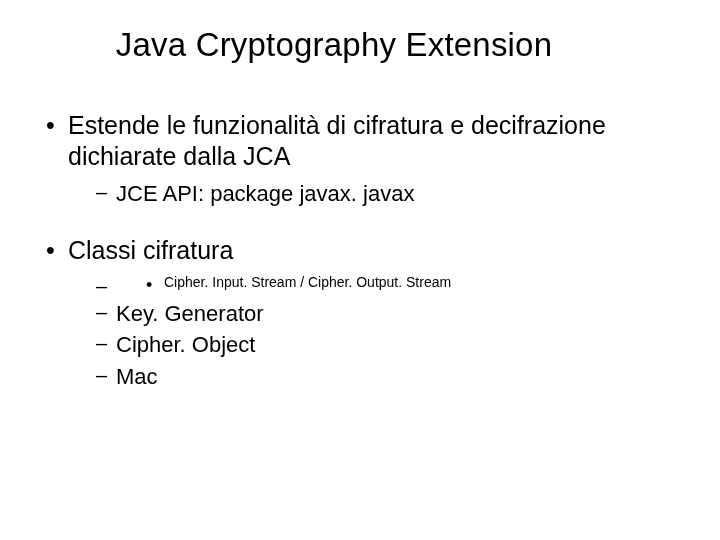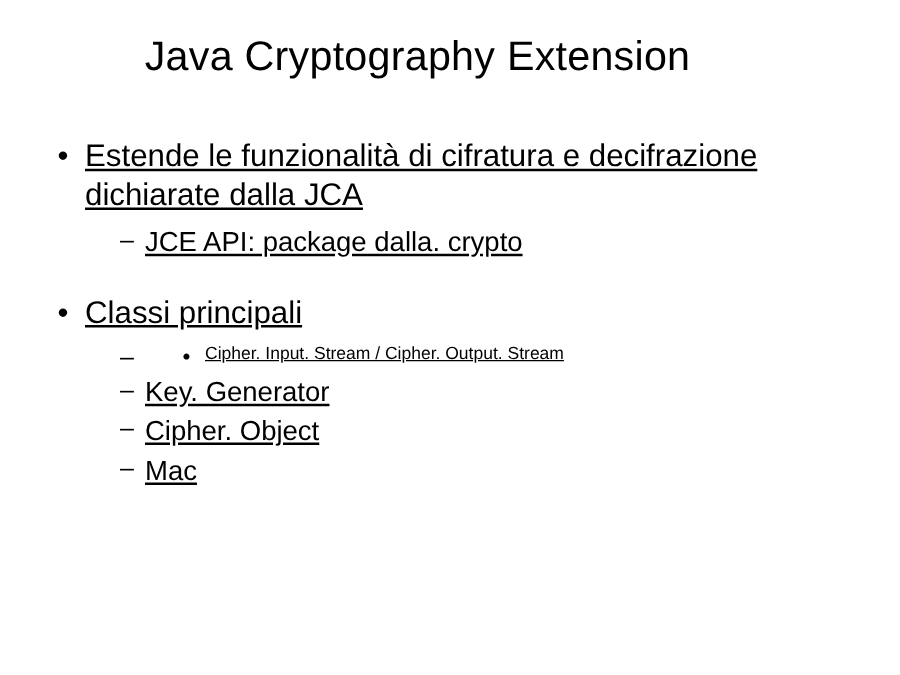--- a/index.html
+++ b/index.html
@@ -28,21 +28,20 @@
     list-style: none;
     padding: 0;
     margin: 0;
   }
   ul.level1 > li {
     position: relative;
     padding-left: 28px;
     font-size: 25px;
     line-height: 1.22;
     margin-bottom: 10px;
-    text-decoration: underline;
   }
   ul.level1 > li::before {
     content: "•";
     position: absolute;
     left: 6px;
     top: 0;
     font-size: 25px;
   }
   ul.level1 > li.spaced-top {
     margin-top: 26px;
@@ -91,27 +90,27 @@
 
 <div class="slide">
   <h1 class="title">Java Cryptography Extension</h1>
 
   <ul class="level1">
 
     <li>
       <span>Estende le funzionalità di cifratura e decifrazione dichiarate dalla JCA</span>
       <ul class="level2">
         <li>
-          <span>JCE API: package dalla. crypto</span>
+          <span>JCE API: package javax. javax</span>
         </li>
       </ul>
     </li>
 
     <li class="spaced-top">
-      <span>Classi principali</span>
+      <span>Classi cifratura</span>
       <ul class="level2">
         <li>
           <ul class="level3">
             <li>
               <span>Cipher. Input. Stream / Cipher. Output. Stream</span>
             </li>
           </ul>
         </li>
         <li>
           <span>Key. Generator</span>

